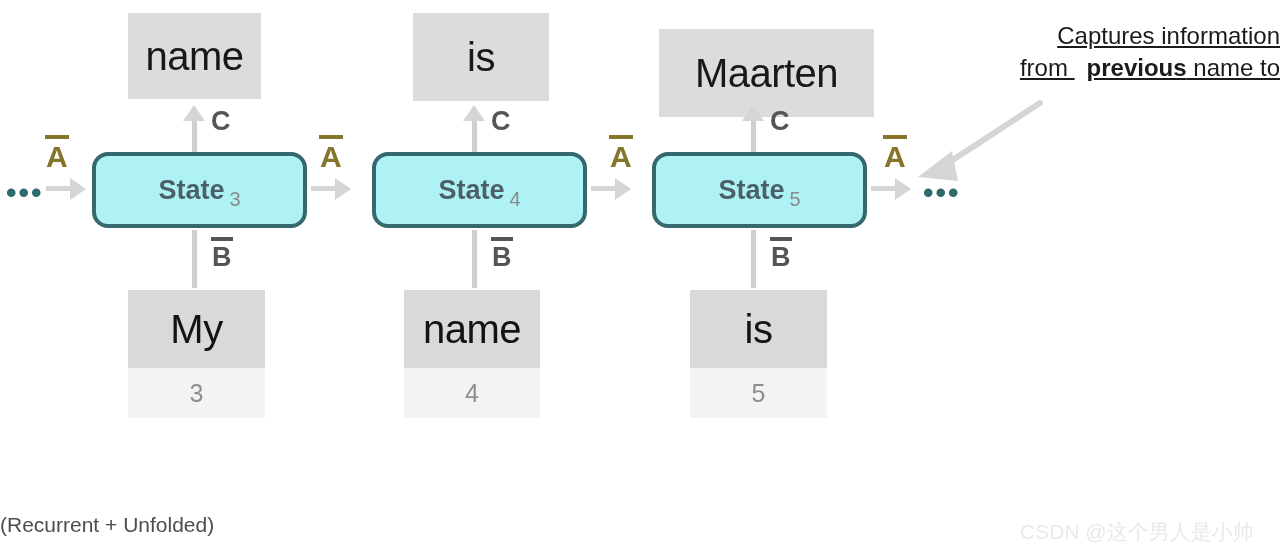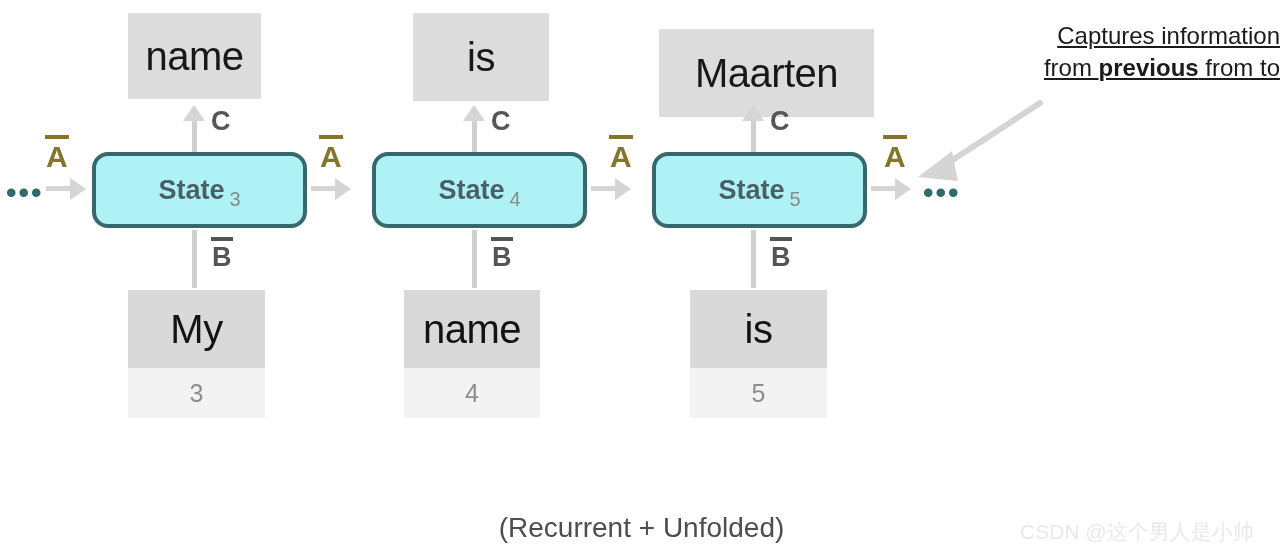--- a/index.html
+++ b/index.html
@@ -99,30 +99,30 @@
   
   #annotation{
     position:absolute;
     color:#1b1b1b;
     font-size:24px;
     line-height:1.32;
     text-align:right;
     white-space:nowrap;
     text-decoration:underline;
   }
-  #annotation b{font-weight:bold;}
+  #annotation b{font-weight:bold;margin-left:12px;}
 
   
   .cap-main{
     position:absolute;width:100%;text-align:center;
     font-size:30px;font-weight:bold;color:#3b3b3b;line-height:1;
   }
   .cap-sub{
-    position:absolute;width:100%;text-align:center;
-    font-size:28px;color:#4d4d4d;line-height:1;
+    position:absolute;width:100%;
+    font-size:21px;color:#4d4d4d;line-height:1;
   }
 
   
   #watermark{
     position:absolute;
     color:#e9e9e9;font-size:21px;line-height:1;white-space:nowrap;
   }
 </style>
 </head>
 <body>
@@ -246,21 +246,21 @@
     <div class="in-idx">
       <span>5</span>
     </div>
   </div>
 
   <div id="annotation" style="left:940px;top:20px;width:340px;">
     <div>
       <span>Captures information</span>
     </div>
     <div>
-      <span>from </span><b>previous</b><span> from to</span>
+      <span>from </span><b>previous</b><span> name to</span>
     </div>
   </div>
 
   <svg style="position:absolute;left:900px;top:95px;width:150px;height:95px;" viewBox="0 0 150 95">
     <line x1="140" y1="8" x2="42" y2="72" stroke="#d5d5d5" stroke-width="6" stroke-linecap="round"></line>
     <polygon points="18,82 52,56 58,86" fill="#d5d5d5"></polygon>
   </svg>
 
   <div class="cap-sub" style="left:0;top:514px;">
     <span>(Recurrent + Unfolded)</span>

